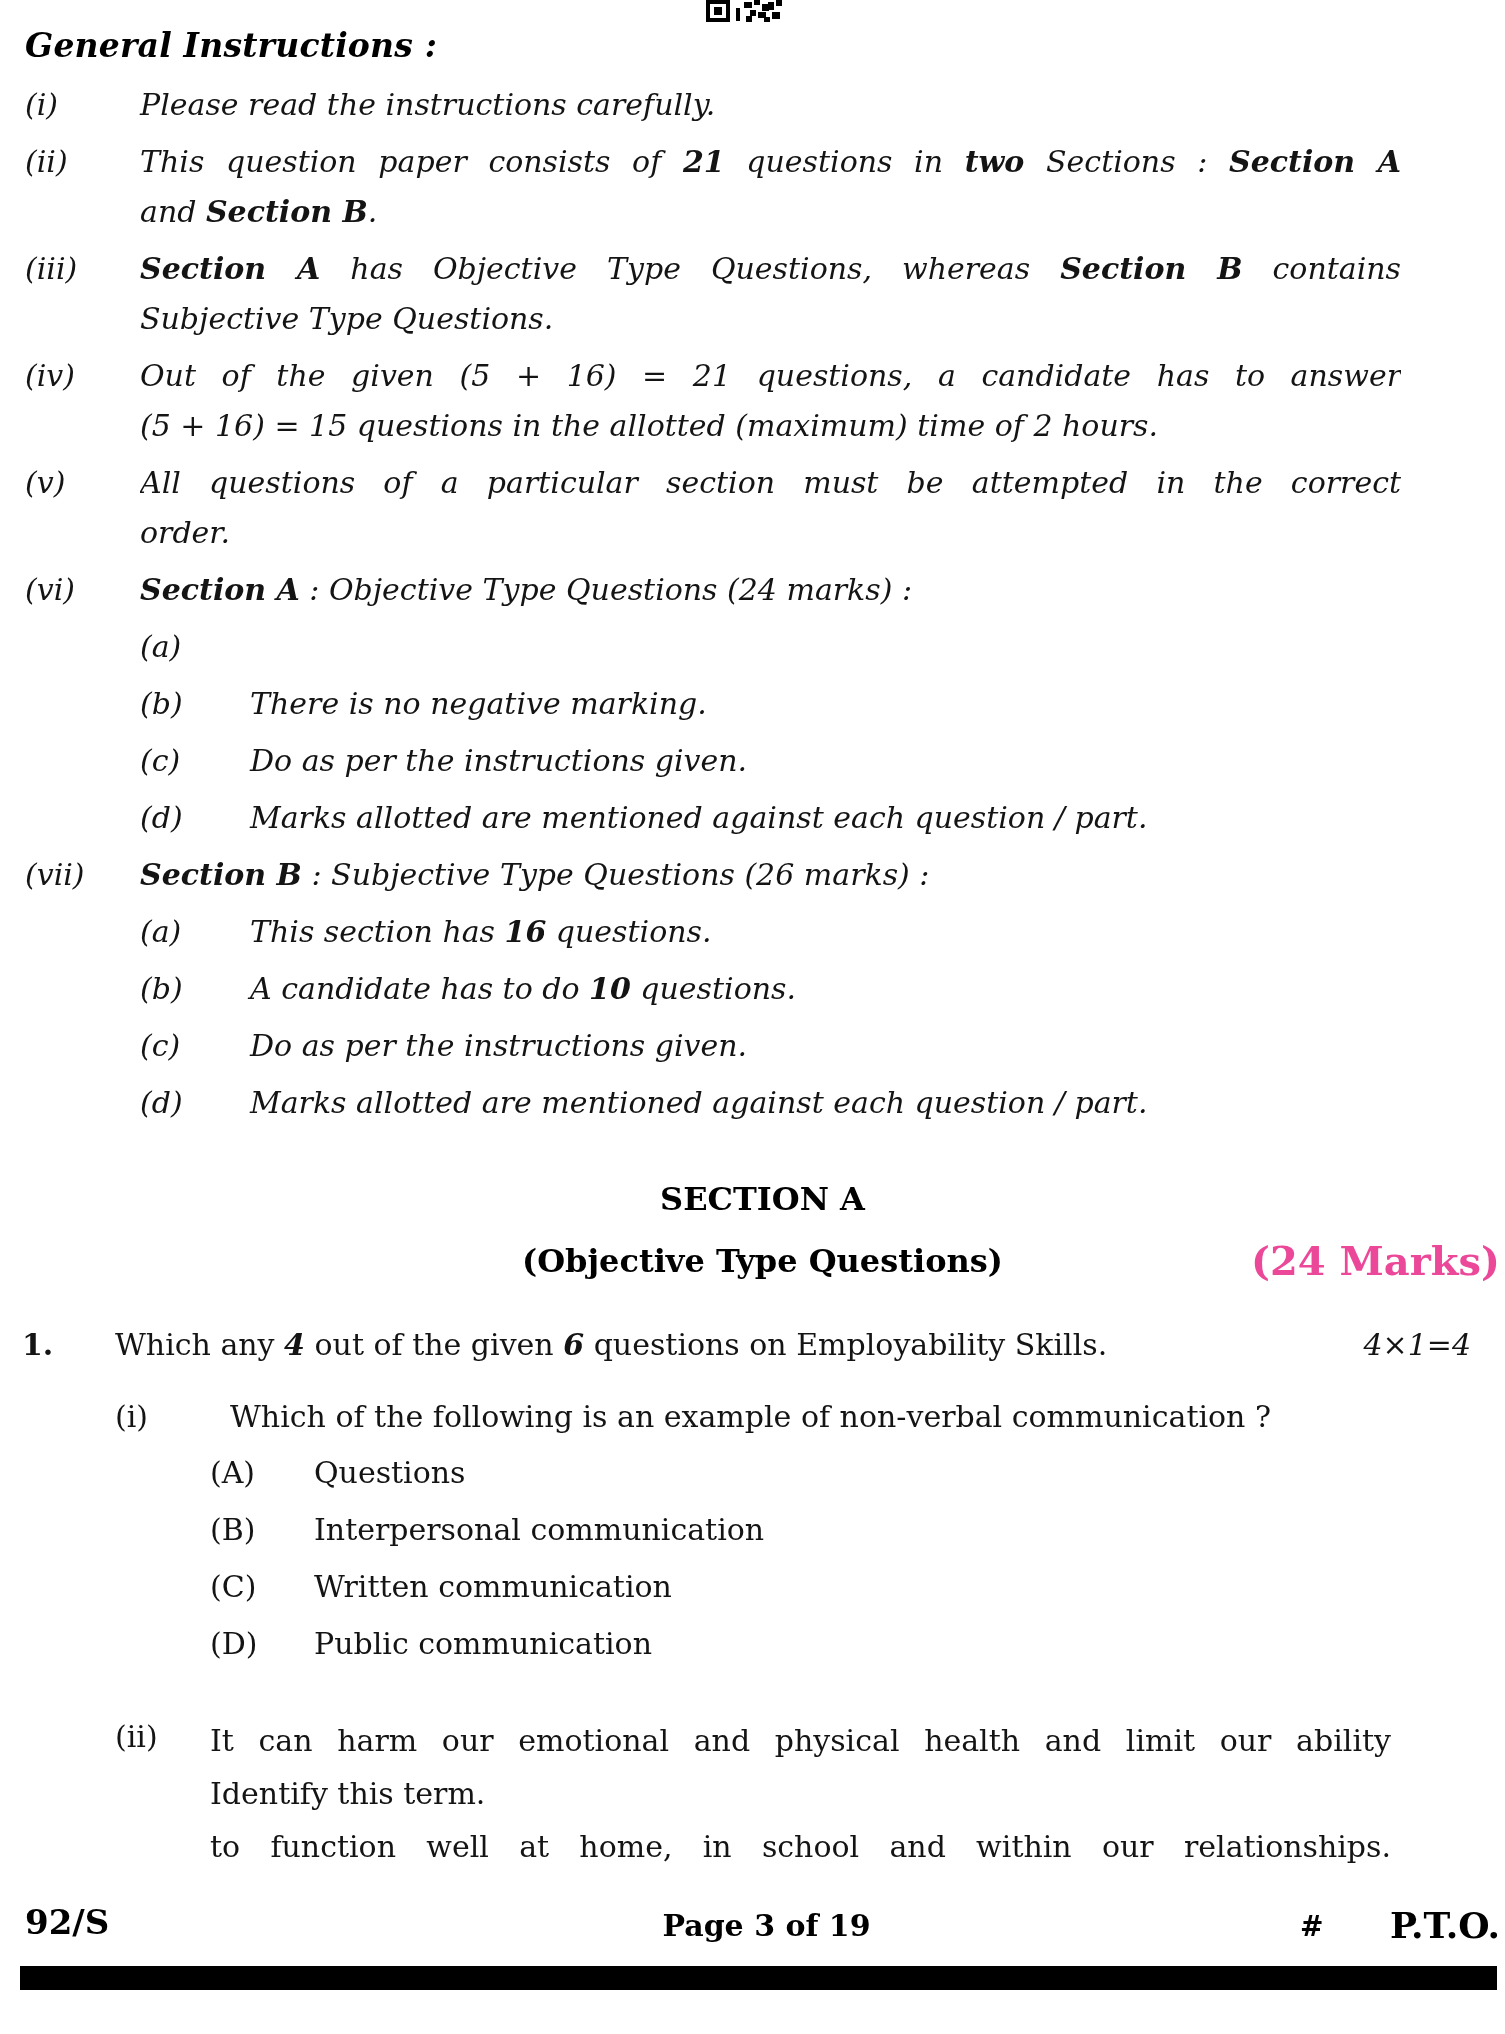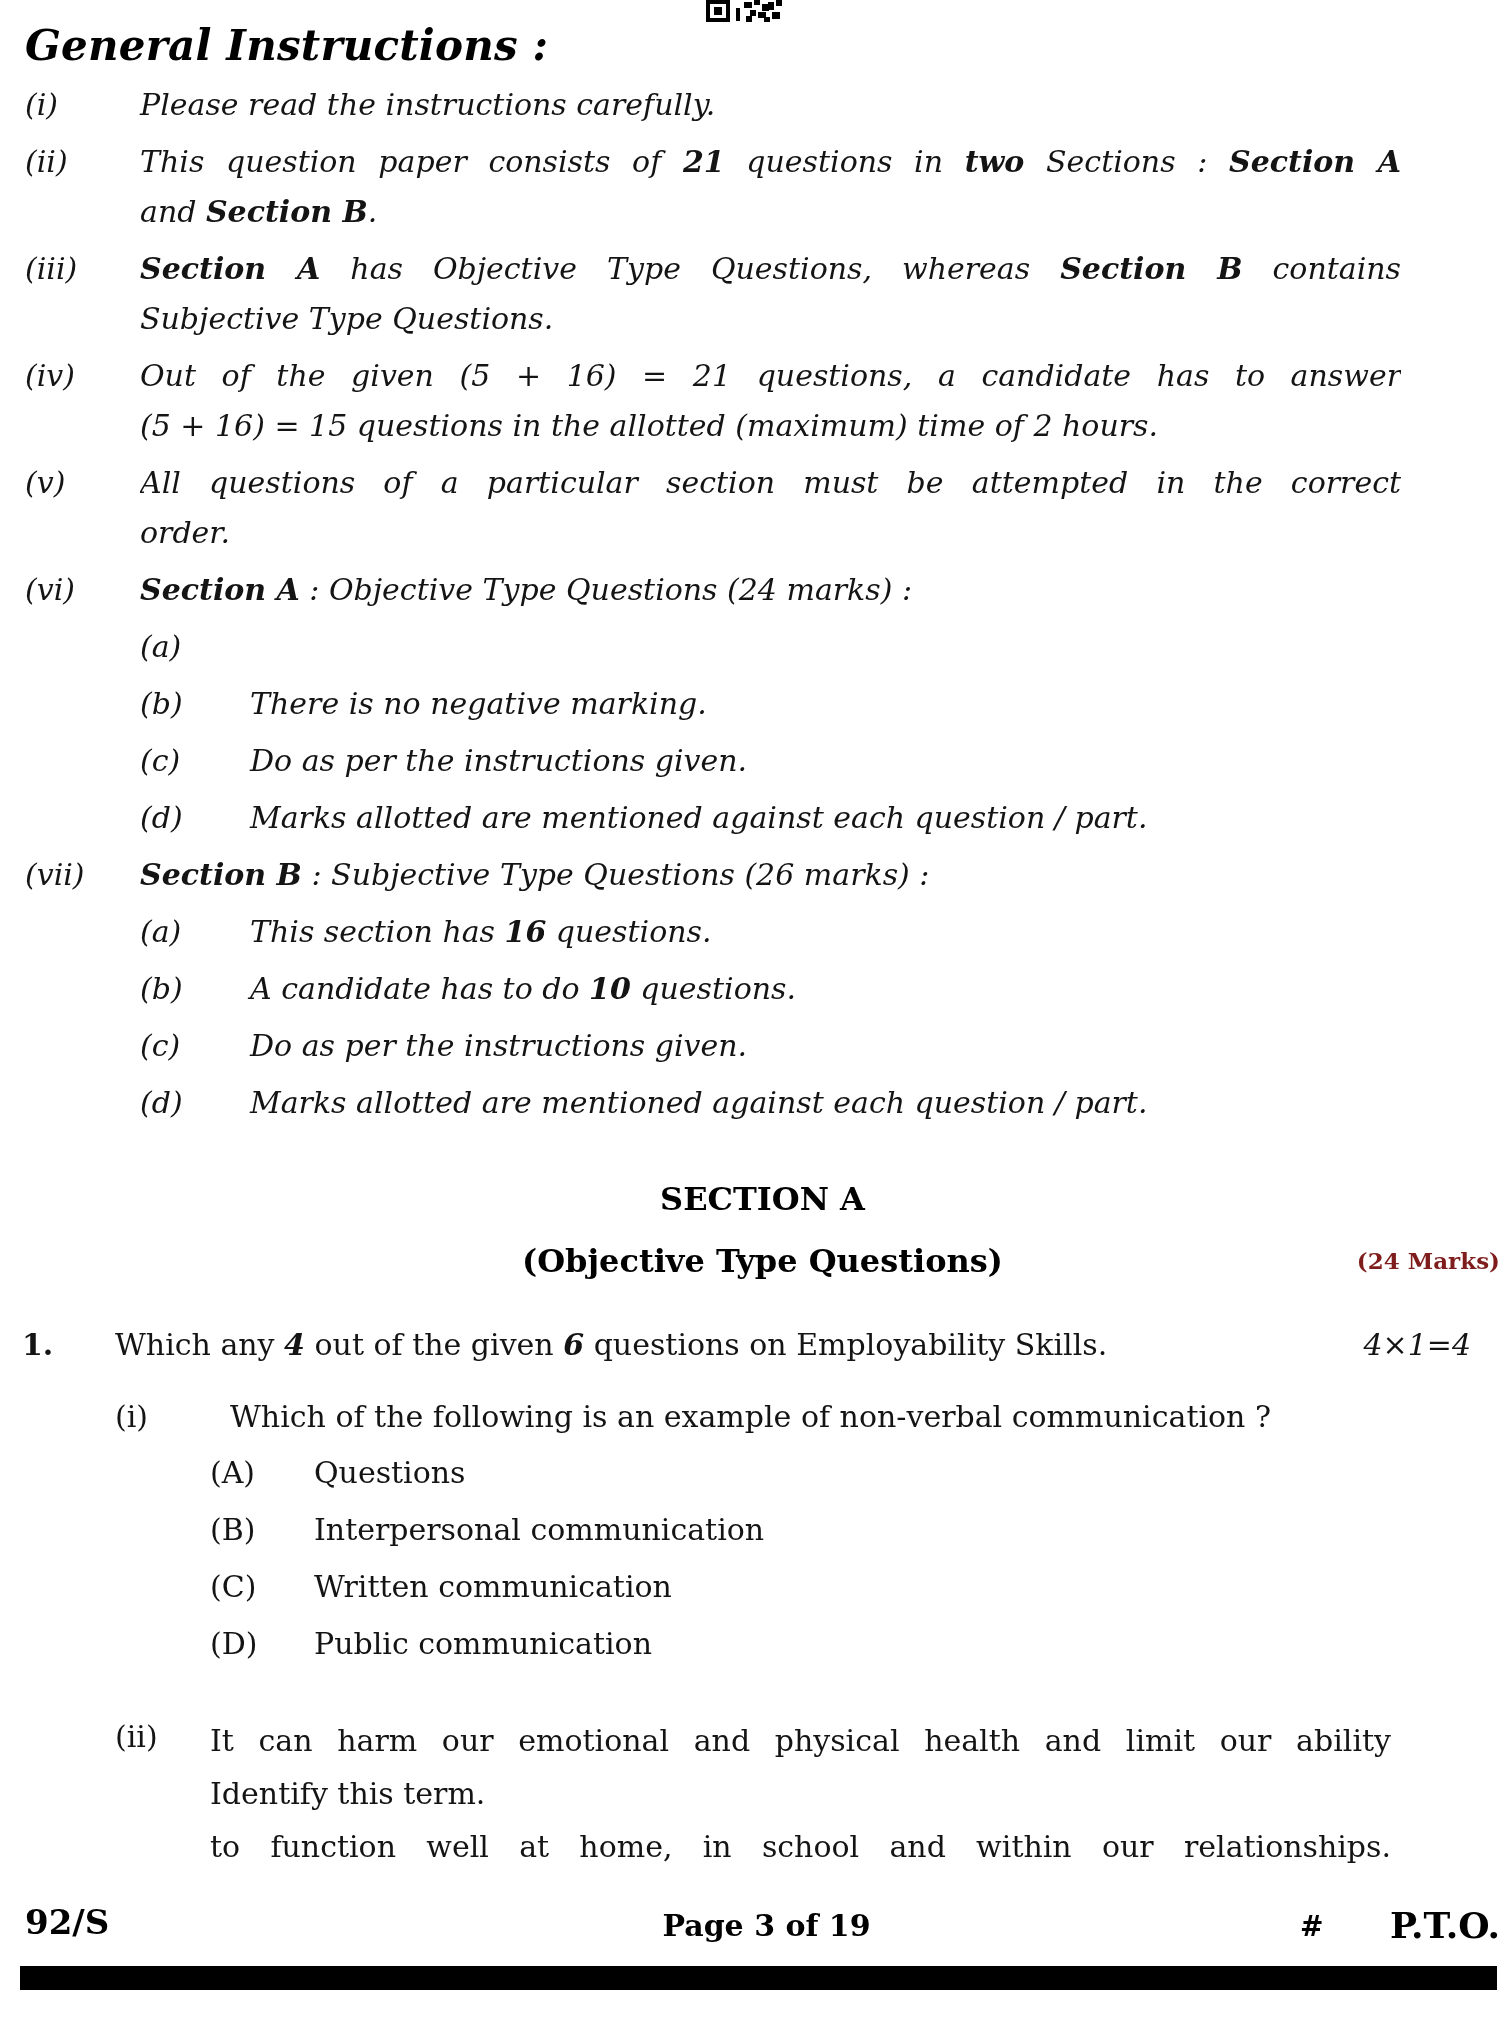--- a/index.html
+++ b/index.html
@@ -13,39 +13,39 @@
     margin:0 auto;
   }
   
   .qr{position:absolute;left:706px;top:0;width:80px;height:24px;}
   
   .instr{
     position:absolute;left:25px;top:26px;width:1376px;
     font-style:italic;font-size:30px;color:#141414;
   }
   .gi-title{
-    font-weight:bold;font-size:42px;line-height:40px;color:#000;
+    font-weight:bold;font-size:33px;line-height:40px;color:#000;
     margin-bottom:14px;letter-spacing:.2px;
   }
   .item{display:flex;margin-bottom:7px;}
   .lbl{flex:0 0 115px;line-height:50px;}
   .txt{flex:1;min-width:0;}
   .line{line-height:50px;}
   .jl{text-align:justify;height:50px;overflow:hidden;}
   .jl::after{content:"";display:inline-block;width:100%;}
   .subitem{display:flex;margin-top:7px;}
   .lbl2{flex:0 0 110px;line-height:50px;}
   
   .sa{position:absolute;left:25px;top:1178px;width:1475px;color:#0b0b0b;}
   .sa-head{
     text-align:center;font-weight:bold;font-size:32px;line-height:42px;color:#000;
   }
   .sa-subrow{position:relative;margin-top:20px;line-height:42px;}
   .sa-subhead{display:block;text-align:center;font-weight:bold;font-size:32px;color:#000;}
-  .sa-marks{position:absolute;right:0;top:0;font-weight:bold;font-size:23px;color:#7f1d1d;}
+  .sa-marks{position:absolute;right:0;top:0;font-weight:bold;font-size:40px;color:#ec4899;}
   
   .q1{position:absolute;left:22px;top:1322px;width:1451px;font-size:30px;color:#141414;}
   .q1row{display:flex;line-height:46px;}
   .qnum{flex:0 0 93px;font-weight:bold;}
   .qtext{flex:1;}
   .qmarks{font-style:italic;padding-right:2px;}
   .subq{display:flex;margin-left:93px;margin-top:26px;}
   .subq .slbl{flex:0 0 95px;line-height:46px;}
   .subq .stxt{flex:0 0 1181px;max-width:1181px;}
   .qline{line-height:46px;margin-left:20px;}

